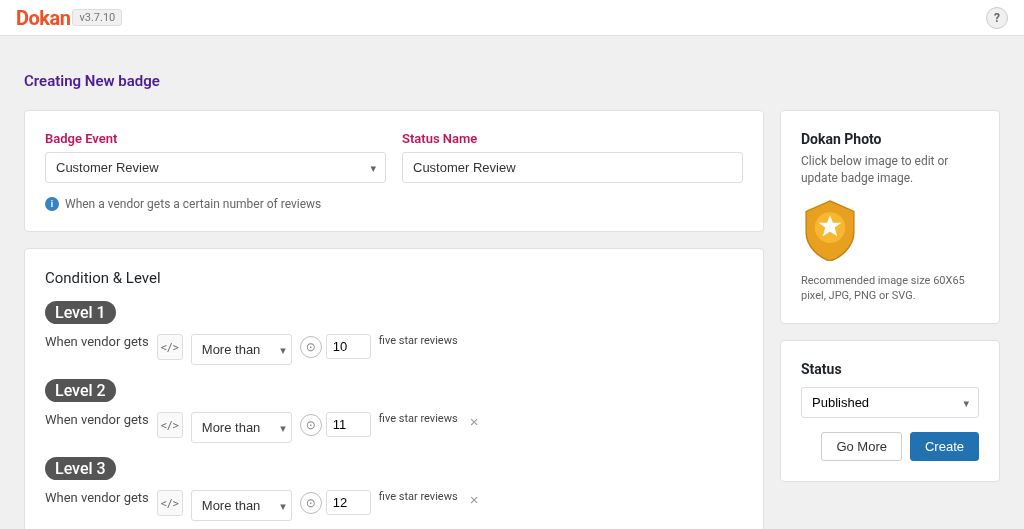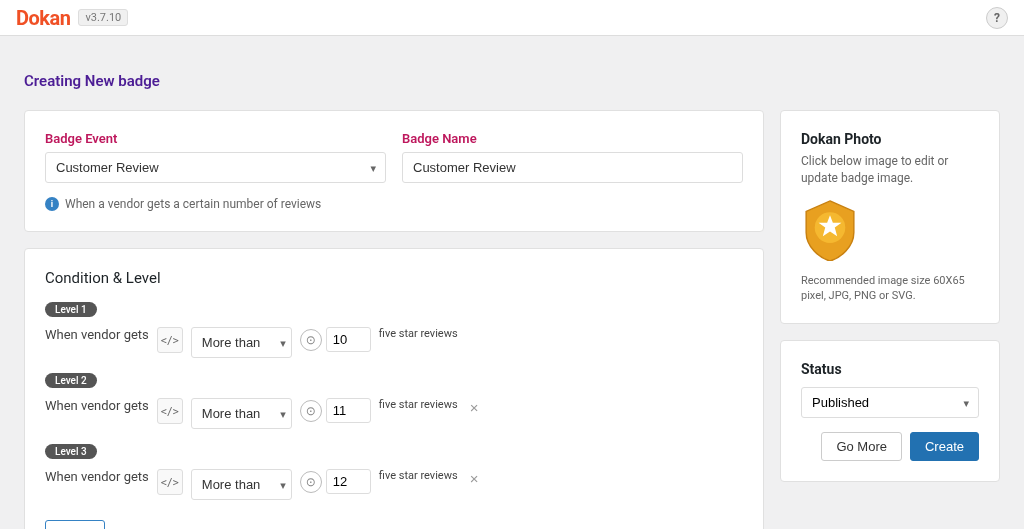--- a/index.html
+++ b/index.html
@@ -14,21 +14,21 @@
       height: 36px;
       display: flex;
       align-items: center;
       padding: 0 16px;
       justify-content: space-between;
       border-bottom: 1px solid #ddd;
     }
     .logo-area {
       display: flex;
       align-items: center;
-      gap: 8px;
+      gap: 2px;
     }
     .logo-text {
       font-size: 20px;
       font-weight: 700;
       color: #f05025;
       letter-spacing: -0.5px;
     }
     .version-badge {
       background: #f0f0f0;
       border: 1px solid #ddd;
@@ -155,21 +155,21 @@
       font-weight: 400;
       color: #1d2327;
       margin-bottom: 14px;
     }
     .level-badge {
       display: inline-block;
       background: #555;
       color: #fff;
       border-radius: 20px;
       padding: 2px 10px;
-      font-size: 10px;
+      font-size: 16px;
       font-weight: 500;
       margin-bottom: 10px;
     }
     .condition-row {
       display: flex;
       align-items: flex-start;
       gap: 8px;
       margin-bottom: 14px;
     }
     .condition-label {
@@ -349,21 +349,21 @@
             <div class="select-wrapper">
               <select>
                 <option>Customer Review</option>
                 <option>Order Count</option>
                 <option>Sales Amount</option>
               </select>
               <span class="select-arrow">▾</span>
             </div>
           </div>
           <div class="field-group">
-            <div class="field-label">Badge Name</div>
+            <div class="field-label">Status Name</div>
             <input class="text-input" type="text" value="Customer Review" style="">
           </div>
         </div>
         <div class="hint-row">
           <div class="hint-icon">i</div>
           <span>When a vendor gets a certain number of reviews</span>
         </div>
       </div>
 
       <div class="card">

